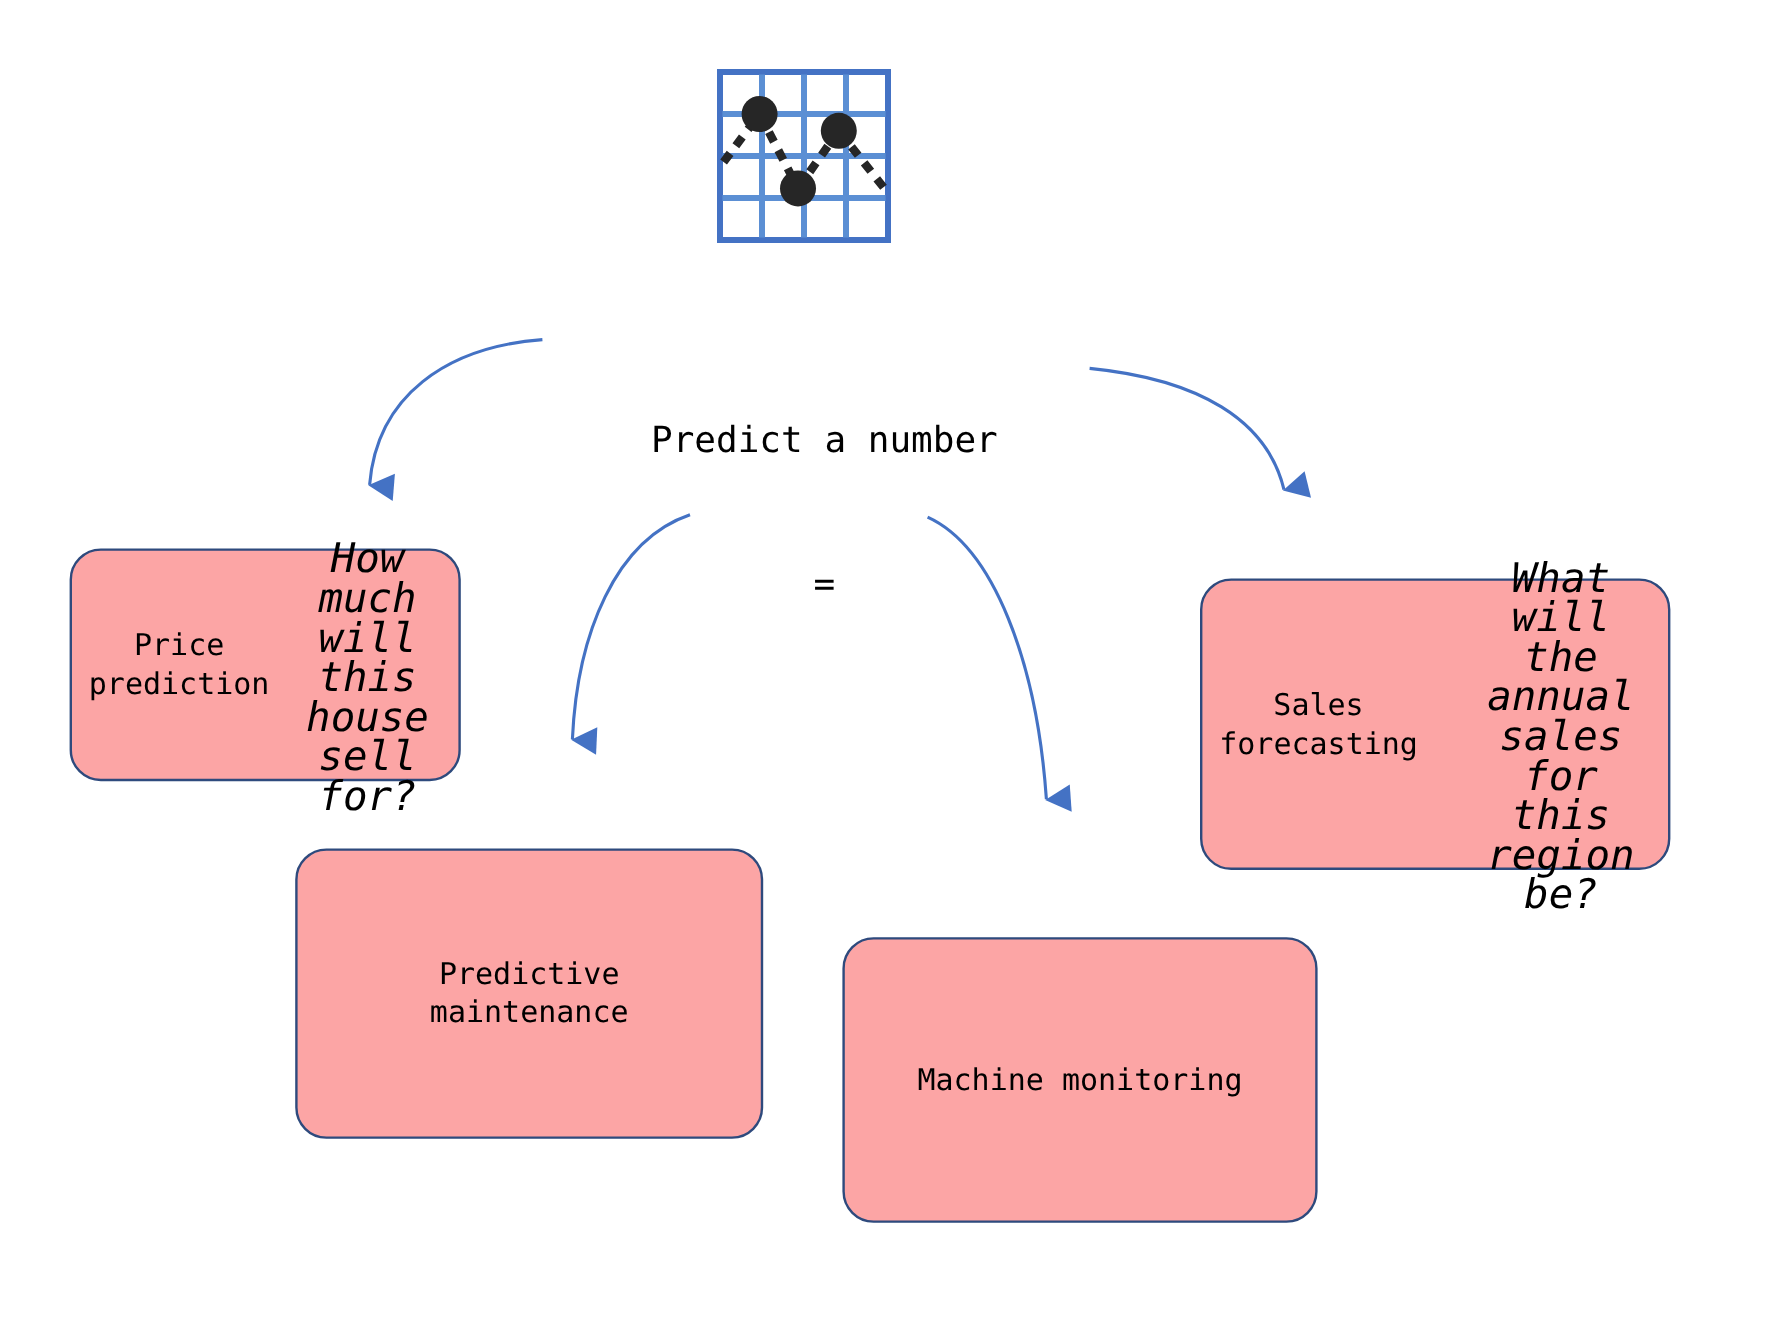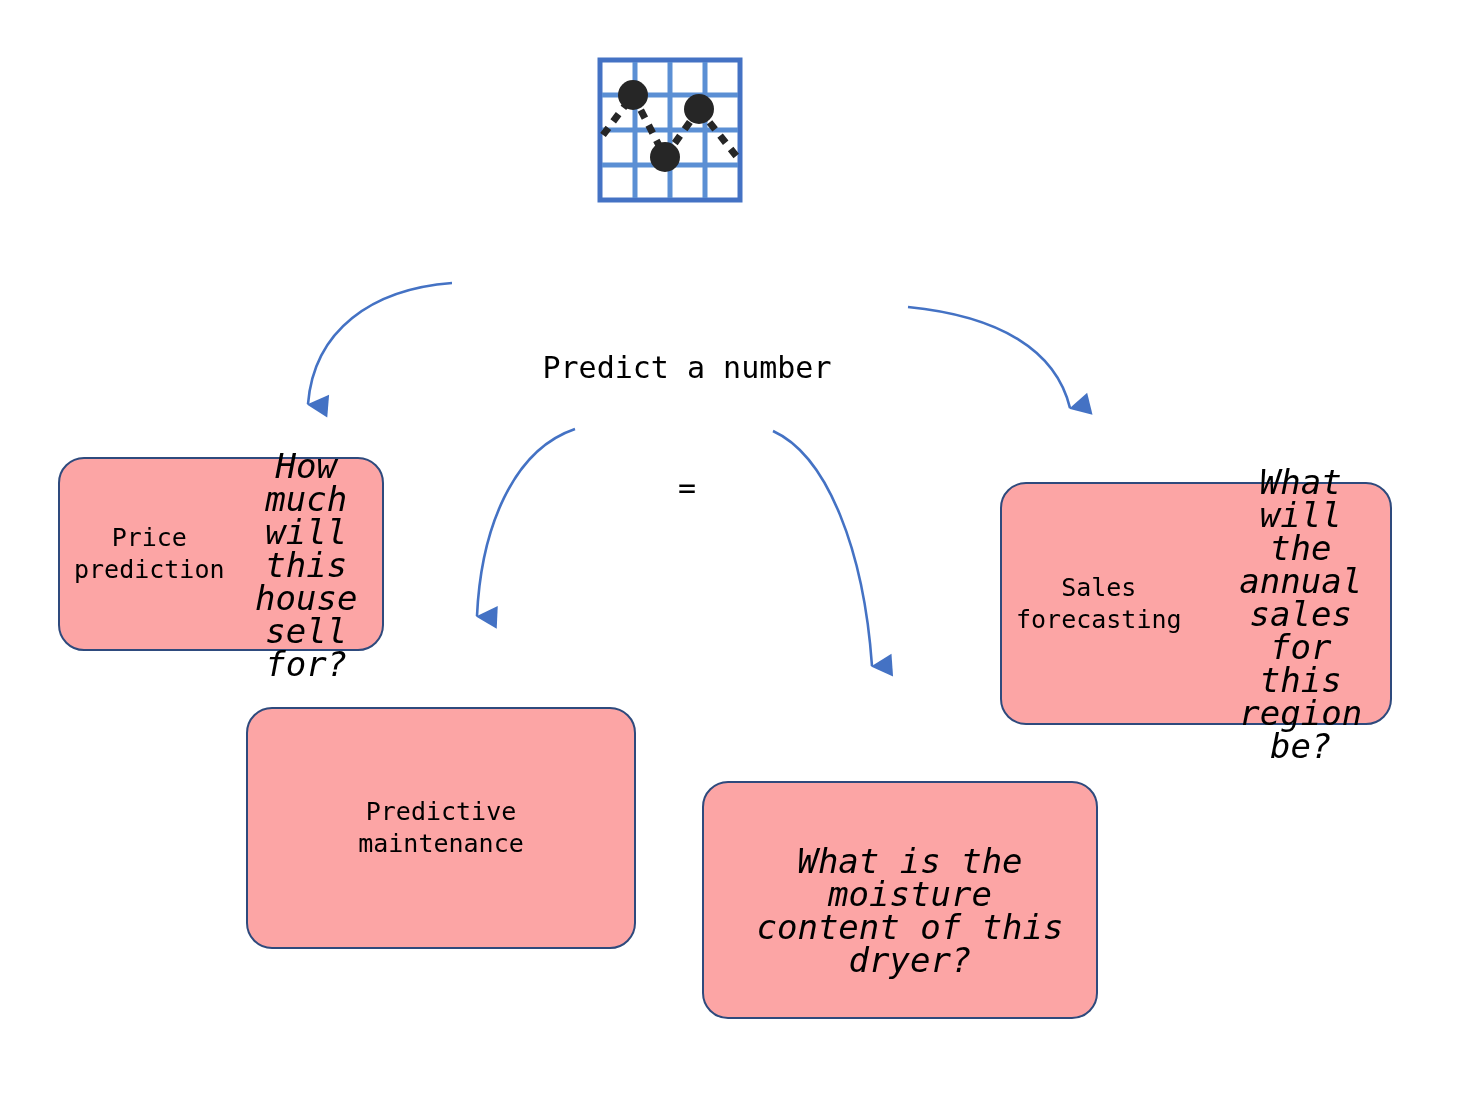--- a/index.html
+++ b/index.html
@@ -145,23 +145,21 @@
 this house sell
 for?</div>
   </div>
 
   <div class="card" id="card-maintenance">
     <div class="card-title">Predictive
 maintenance</div>
   </div>
 
   <div class="card" id="card-machine">
-    <div class="card-body">What is the moisture
-content of this
-dryer?</div>
+    <div class="card-title">Machine monitoring</div>
   </div>
 
   <div class="card" id="card-sales">
     <div class="card-title">Sales forecasting</div>
     <div class="card-body">What will the annual
 sales for this region
 be?</div>
   </div>
 
 </div>

